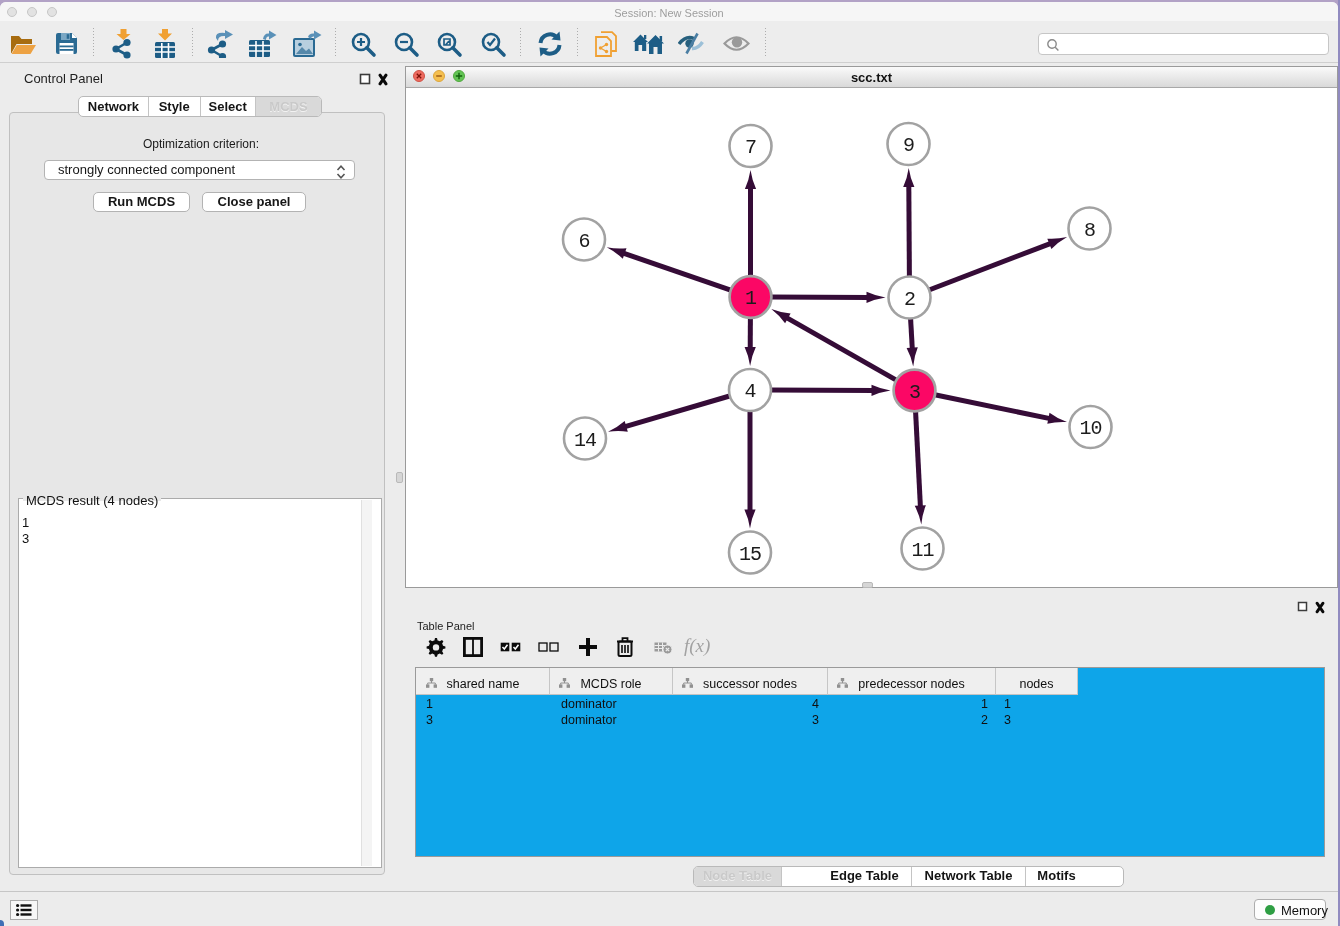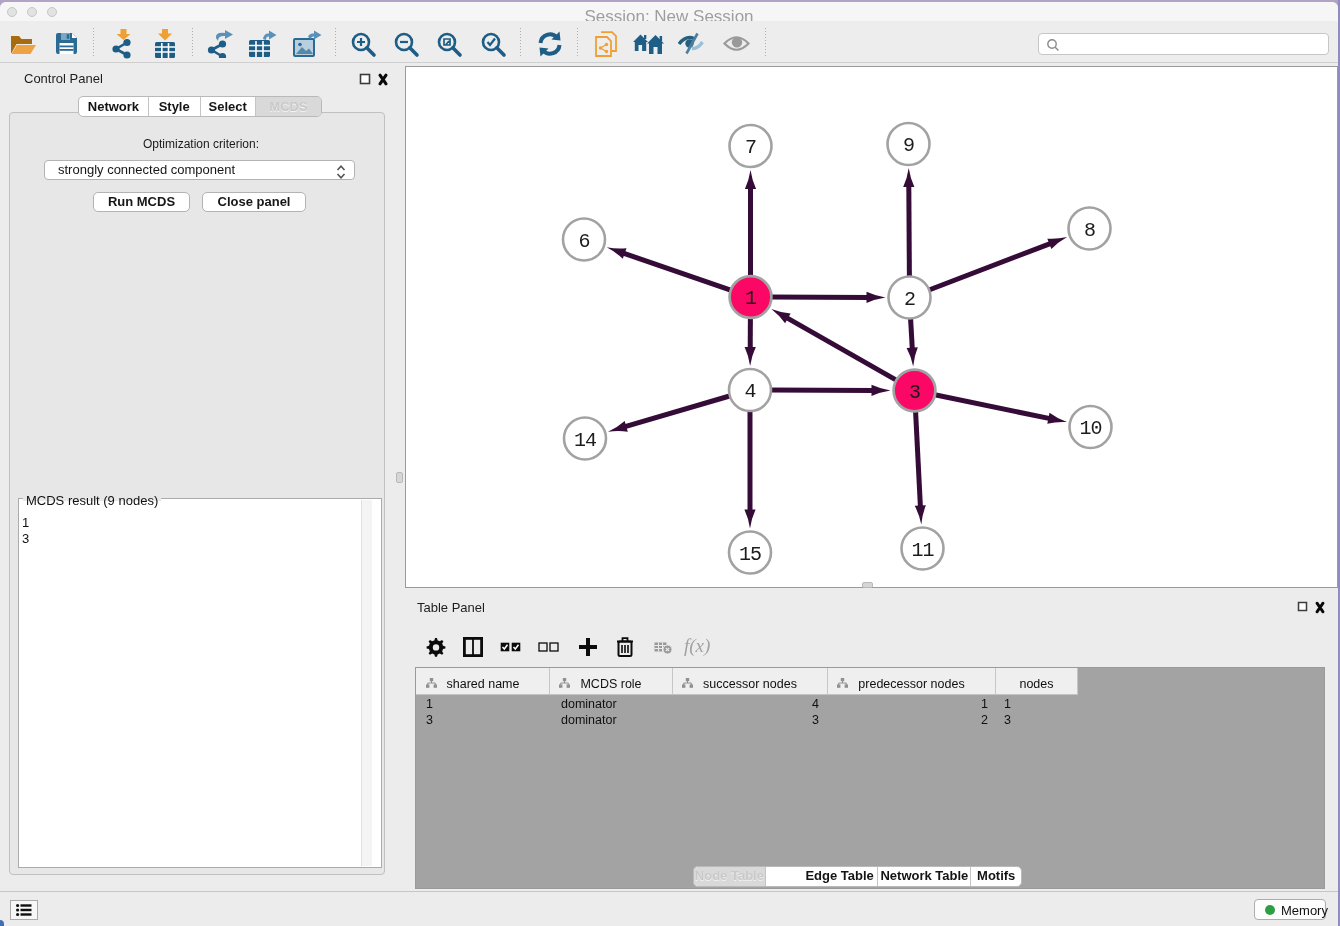--- a/index.html
+++ b/index.html
@@ -2,21 +2,21 @@
 <html><head>
 <meta charset="utf-8">
 <style>
 * { margin:0; padding:0; box-sizing:border-box; }
 html,body { width:1340px; height:926px; overflow:hidden; }
 body { font-family:"Liberation Sans", sans-serif; background:#b2a2c6; position:relative; }
 .abs { position:absolute; }
 #win { left:0; top:2px; width:1338px; height:924px; background:#ececec; border-radius:6px 6px 0 0; }
 #titlebar { left:0; top:2px; width:1338px; height:21px; background:#f6f6f6; border-radius:6px 6px 0 0; }
 .tl { width:10px; height:10px; border-radius:50%; top:4.5px; background:#e2e2e2; border:1px solid #c7c7c7; }
-#titletext { width:100%; top:5px; text-align:center; font-size:17px; color:#9e9e9e; }
+#titletext { width:100%; top:5px; text-align:center; font-size:11px; color:#9e9e9e; }
 #toolbar { left:0; top:21px; width:1338px; height:42px; background:#ededed; border-bottom:1px solid #cfcfcf; }
 .sep { top:7px; height:28px; width:1px; background-image:linear-gradient(#adadad 1px, transparent 1px); background-size:1px 3px; }
 #search { left:1038px; top:33px; width:291px; height:22px; background:#fff; border:1px solid #c6c6c6; border-radius:4px; }
 
 #cp-title { left:24px; top:71px; font-size:13px; color:#1e1e1e; }
 .tabgroup { z-index:5; height:21px; border:1px solid #b9b9b9; border-radius:5px; background:#fff; display:flex; overflow:hidden; }
 .tabgroup .tab { font-size:13px; font-weight:bold; color:#141414; text-align:center; line-height:19px; border-right:1px solid #c4c4c4; }
 .tabgroup .tab:last-child { border-right:none; }
 .tabgroup .sel { background:#d9d9d9; color:#c9c9c9; text-shadow:0 1px 0 #f2f2f2; }
 #cp-tabs { left:78px; top:96px; width:244px; }
@@ -27,27 +27,27 @@
 #fieldset { z-index:3; left:18px; top:498px; width:364px; height:370px; background:#fff; border:1px solid #ababab; }
 #legend { z-index:3; left:23px; top:493px; font-size:13px; color:#111; background:linear-gradient(#e7e7e7 54%, #ffffff 54%); padding:0 3px; }
 #scrolltrack { z-index:3; left:361px; top:500px; width:11px; height:366px; background:#f4f4f4; border-left:1px solid #e0e0e0; }
 #mcds-lines { z-index:3; left:22px; top:515px; font-size:13px; color:#111; line-height:16px; }
 
 #netwin { left:405px; top:66px; width:933px; height:522px; border:1px solid #9a9a9a; background:#fff; }
 #nettitle { left:0; top:0; width:931px; height:21px; background:linear-gradient(#fafafa,#d9d9d9); border-bottom:1px solid #a8a8a8; }
 #nettitle span { position:absolute; width:100%; top:2.5px; text-align:center; font-size:13px; font-weight:bold; color:#111; }
 .mtl { width:12px; height:12px; border-radius:50%; top:3px; }
 
-#tp-title { left:417px; top:600px; font-size:13px; color:#1e1e1e;text-align:center; }
-#tablebox { left:415px; top:667px; width:910px; height:222px; background:#a3a3a3; border:1px solid #9a9a9a; }
+#tp-title { left:417px; top:620px; font-size:11px; color:#1e1e1e;text-align:center; }
+#tablebox { left:415px; top:667px; width:910px; height:190px; background:#0ea5e9; border:1px solid #9a9a9a; }
 #thead { left:0; top:0; width:661px; height:27px; background:#efefef; border-bottom:1px solid #c3c3c3; }
 .th { position:absolute; top:0; height:27px; border-right:1px solid #c6c6c6; font-size:12.5px; color:#101010; }
 .th span { position:absolute; width:100%; text-align:center; top:9px; }
 .cell { position:absolute; font-size:12.5px; color:#101010; }
-#bot-tabs { left:693px; top:866px; width:329px; }
+#bot-tabs { left:693px; top:866px; width:431px; }
 #bot-tabs .tab { line-height:18px; }
 
 #statusbar { left:0; top:891px; width:1338px; height:33px; background:#ececec; border-top:1px solid #c6c6c6; }
 #listbtn { left:10px; top:8px; width:28px; height:20px; background:#f7f7f7; border:1px solid #ababab; }
 #membtn { left:1254px; top:7px; width:72px; height:21px; background:#fdfdfd; border:1px solid #adadad; border-radius:4px; font-size:13px; color:#111; }
 </style>
 </head>
 <body>
 <div class="abs" id="win"></div>
 <div class="abs" style="left:1338px; top:0; width:2px; height:926px; background:#918bc0;"></div>
@@ -189,24 +189,42 @@
 <div class="abs" id="combo">strongly connected component
   <svg class="abs" style="right:8px;top:3px;" width="10" height="16" viewBox="0 0 10 16">
       <path d="M1.5 6 L5 2.2 L8.5 6" fill="none" stroke="#555" stroke-width="1.6"></path>
       <path d="M1.5 10 L5 13.8 L8.5 10" fill="none" stroke="#555" stroke-width="1.6"></path>
     </svg>
 </div>
 <div class="abs btn" style="left:93px; top:192px; width:97px;">Run MCDS</div>
 <div class="abs btn" style="left:202px; top:192px; width:104px;">Close panel</div>
 <div class="abs" id="fieldset"></div>
 <div class="abs" id="scrolltrack"></div>
-<div class="abs" id="legend">MCDS result (9 nodes)</div>
+<div class="abs" id="legend">MCDS result (4 nodes)</div>
 <div class="abs" id="mcds-lines">1<br>3</div>
 
 <div class="abs" id="netwin">
+  <div class="abs" id="nettitle">
+    <div class="abs mtl" style="left:7px; background:#ee6a5f; border:1px solid #ce5347;">
+        <svg width="10" height="10" viewBox="0 0 10 10" style="position:absolute;left:0;top:0;">
+          <path d="M2.8 2.8 L7.2 7.2 M7.2 2.8 L2.8 7.2" stroke="#7c1008" stroke-width="1.3"></path>
+        </svg>
+      </div>
+    <div class="abs mtl" style="left:27px; background:#f5bf4f; border:1px solid #dca73e;">
+        <svg width="10" height="10" viewBox="0 0 10 10" style="position:absolute;left:0;top:0;">
+          <path d="M2.2 5 L7.8 5" stroke="#985712" stroke-width="1.4"></path>
+        </svg>
+      </div>
+    <div class="abs mtl" style="left:47px; background:#62c454; border:1px solid #51a83f;">
+        <svg width="10" height="10" viewBox="0 0 10 10" style="position:absolute;left:0;top:0;">
+          <path d="M5 1.8 L5 8.2 M1.8 5 L8.2 5" stroke="#10600b" stroke-width="1.4"></path>
+        </svg>
+      </div>
+    <span>scc.txt</span>
+  </div>
   <svg class="abs" style="left:0; top:21px;" width="931" height="499" viewBox="0 0 931 499">
 <line x1="344.5" y1="189.5" x2="344.5" y2="98.0" stroke="#350c37" stroke-width="5"></line>
 <path d="M344.5 82.0 Q346.1 92.4 350.1 101.0 L338.9 101.0 Q342.9 92.4 344.5 82.0 Z" fill="#350c37"></path>
 <line x1="326.1" y1="202.6" x2="215.8" y2="164.6" stroke="#350c37" stroke-width="5"></line>
 <path d="M200.7 159.3 Q211.1 161.3 220.5 160.2 L216.8 170.8 Q210.1 164.2 200.7 159.3 Z" fill="#350c37"></path>
 <line x1="364.0" y1="209.1" x2="463.5" y2="209.4" stroke="#350c37" stroke-width="5"></line>
 <path d="M479.5 209.4 Q469.0 211.0 460.5 215.0 L460.5 203.8 Q469.1 207.8 479.5 209.4 Z" fill="#350c37"></path>
 <line x1="344.4" y1="228.5" x2="344.2" y2="262.0" stroke="#350c37" stroke-width="5"></line>
 <path d="M344.1 278.0 Q342.6 267.5 338.6 259.0 L349.8 259.0 Q345.8 267.6 344.1 278.0 Z" fill="#350c37"></path>
 <line x1="503.4" y1="190.0" x2="502.8" y2="96.0" stroke="#350c37" stroke-width="5"></line>

